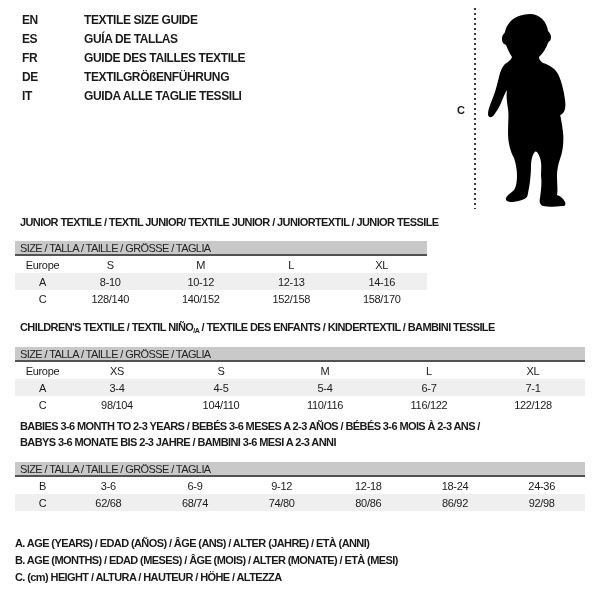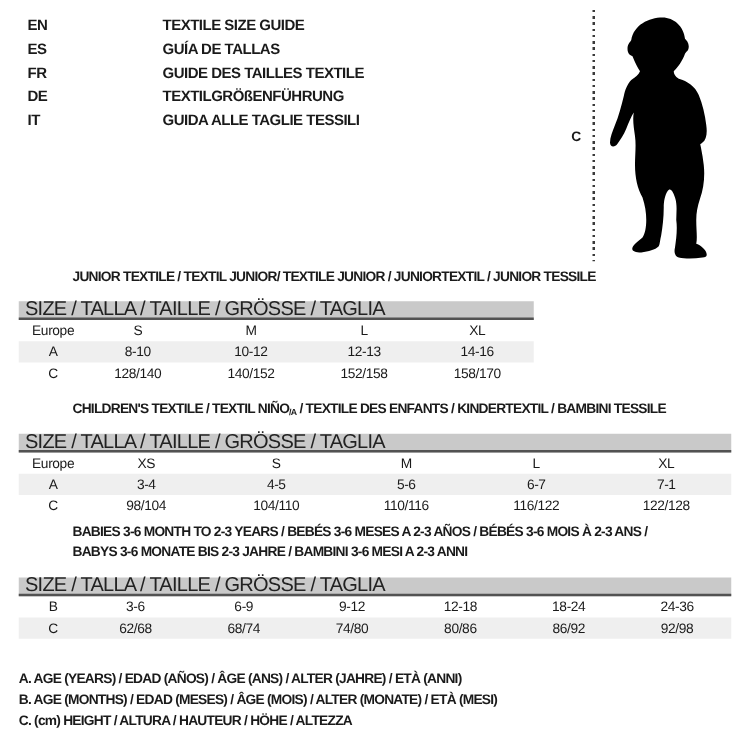--- a/index.html
+++ b/index.html
@@ -3,37 +3,37 @@
 <meta charset="utf-8">
 <style>
   * { margin:0; padding:0; box-sizing:border-box; }
   html,body { width:600px; height:600px; background:#fff; font-family:"Liberation Sans", sans-serif; color:#1a1a1a; }
   #canvas { position:relative; width:600px; height:600px; background:#fff; overflow:hidden; }
 
   
   .langs { position:absolute; left:22px; top:10px; }
   .lang-row { display:flex; height:19px; align-items:center;gap:26px; }
   .lang-code { width:36px; font-weight:bold; font-size:12px; letter-spacing:-0.4px; }
-  .lang-label { font-weight:bold; font-size:12px; letter-spacing:-0.4px;margin-left:46px; }
+  .lang-label { font-weight:bold; font-size:12px; letter-spacing:-0.4px; }
 
   
   .dotline { position:absolute; left:474px; top:8px; width:2px; height:201px;
              background:repeating-linear-gradient(to bottom, #3a3a3a 0 2px, transparent 2px 5px); }
   .c-label { position:absolute; left:457px; top:104px; font-weight:bold; font-size:11px; }
   .baby-svg { position:absolute; left:481px; top:6px; width:92px; height:202px; }
 
   
-  .sec-title { position:absolute; left:20px; font-weight:bold; font-size:11px; letter-spacing:-0.6px; line-height:15.5px; white-space:nowrap;margin-left:38px; }
+  .sec-title { position:absolute; left:20px; font-weight:bold; font-size:11px; letter-spacing:-0.6px; line-height:15.5px; white-space:nowrap; }
   .sub { font-size:7px; vertical-align:-2px; }
 
   
   .tbl { position:absolute; left:15px; }
   .sizebar { height:15px; background:#c9c9c9; border-bottom:2px solid #525252;
              display:flex; align-items:center; padding-left:5px;
-             font-size:16px; letter-spacing:-0.6px; color:#222; }
+             font-size:11px; letter-spacing:-0.6px; color:#222; }
   .trow { display:grid; height:17px; align-items:center; font-size:11px; letter-spacing:-0.3px; }
   .trow.alt { background:#efefef; }
   .t1 { width:412px; } .t1 .trow { grid-template-columns:50px repeat(4,1fr); }
   .t2 { width:570px; } .t2 .trow { grid-template-columns:50px repeat(5,1fr); }
   .t3 { width:570px; } .t3 .trow { grid-template-columns:50px repeat(6,1fr); }
   .cell { text-align:center; }
   .rlabel { text-align:center; padding-left:5px; }
 
   
   .notes { position:absolute; left:15px; top:535px; }
@@ -154,21 +154,21 @@
       <div class="cell">XS</div>
       <div class="cell">S</div>
       <div class="cell">M</div>
       <div class="cell">L</div>
       <div class="cell">XL</div>
     </div>
     <div class="trow alt">
       <div class="rlabel">A</div>
       <div class="cell">3-4</div>
       <div class="cell">4-5</div>
-      <div class="cell">5-6</div>
+      <div class="cell">5-4</div>
       <div class="cell">6-7</div>
       <div class="cell">7-1</div>
     </div>
     <div class="trow">
       <div class="rlabel">C</div>
       <div class="cell">98/104</div>
       <div class="cell">104/110</div>
       <div class="cell">110/116</div>
       <div class="cell">116/122</div>
       <div class="cell">122/128</div>

